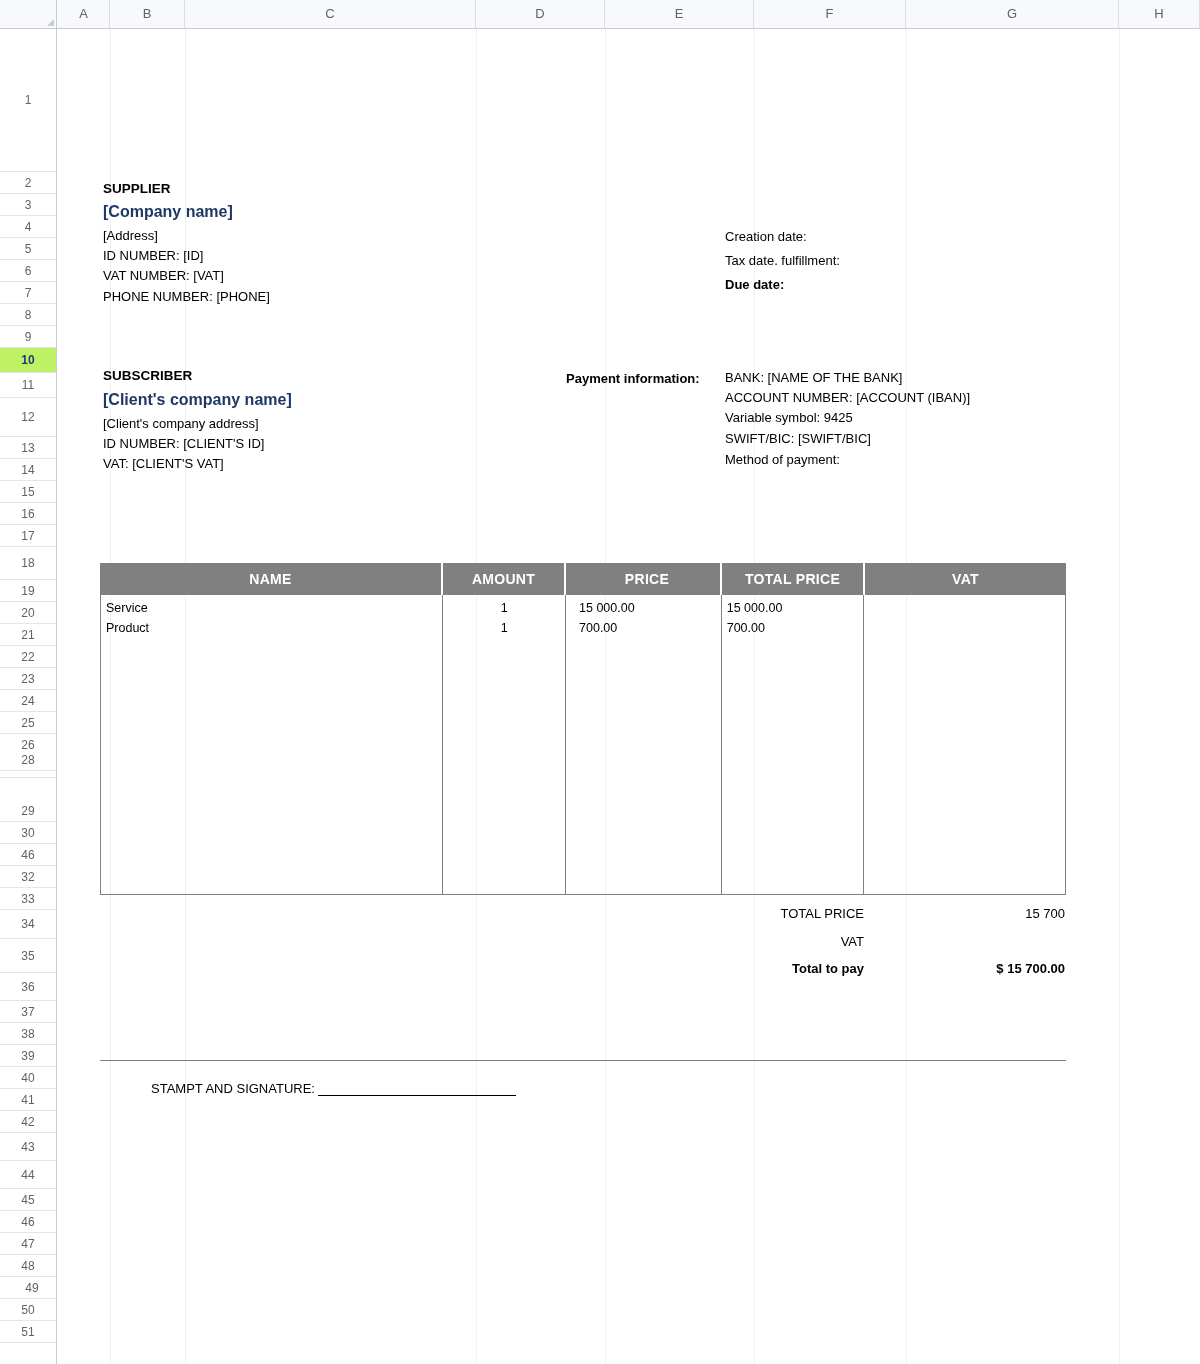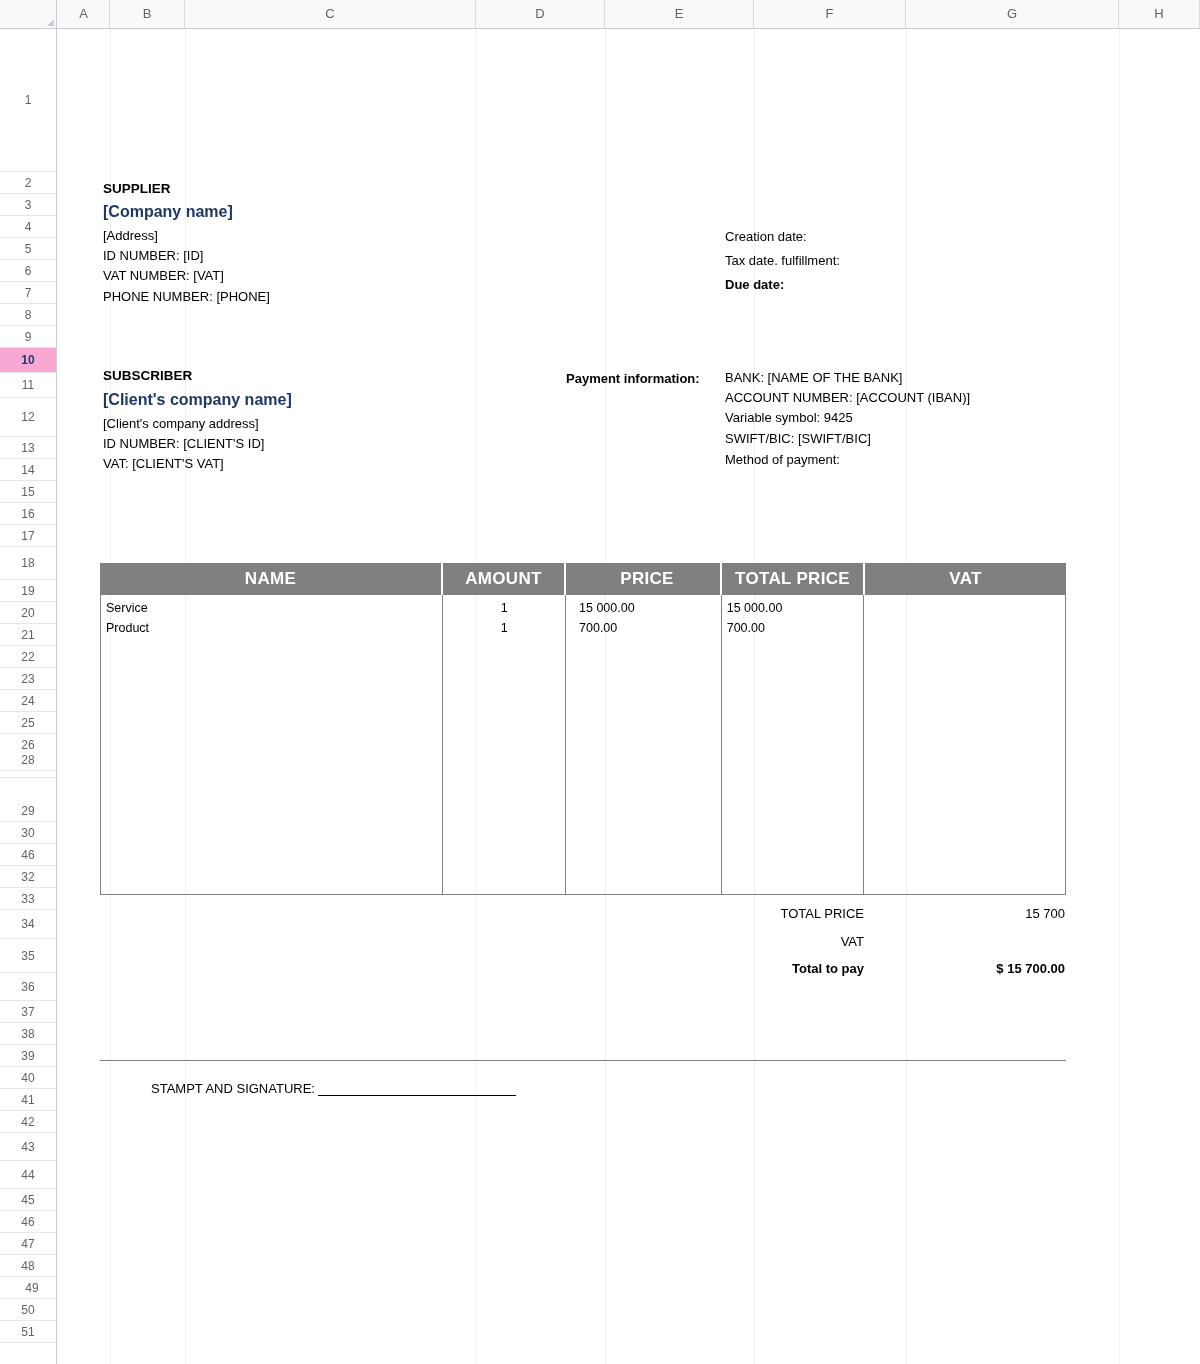--- a/index.html
+++ b/index.html
@@ -71,21 +71,21 @@
     text-align: center;
     font-size: 12px;
     color: #5f6368;
     border-bottom: 1px solid #e4e6e8;
     background: #ffffff;
     display: flex;
     align-items: center;
     justify-content: center;
   }
   .row-head.selected {
-    background: #f9a8d4;
+    background: #bef264;
     color: #1a3d7c;
     font-weight: bold;
   }
 
   
   #grid-area {
     position: absolute;
     left: 58px; top: 29px;
     width: 1142px;
     height: 1335px;
@@ -136,21 +136,21 @@
   #items-head {
     display: flex;
     height: 32px;
     background: #808080;
   }
   #items-head .th {
     height: 32px;
     line-height: 32px;
     text-align: center;
     color: #ffffff;
-    font-size: 17px;
+    font-size: 14px;
     font-weight: bold;
     letter-spacing: 0.3px;
     border-right: 2px solid #ffffff;
     overflow: hidden;
   }
   #items-head .th:last-child { border-right: none; }
 
   #items-body {
     display: flex;
     height: 300px;

